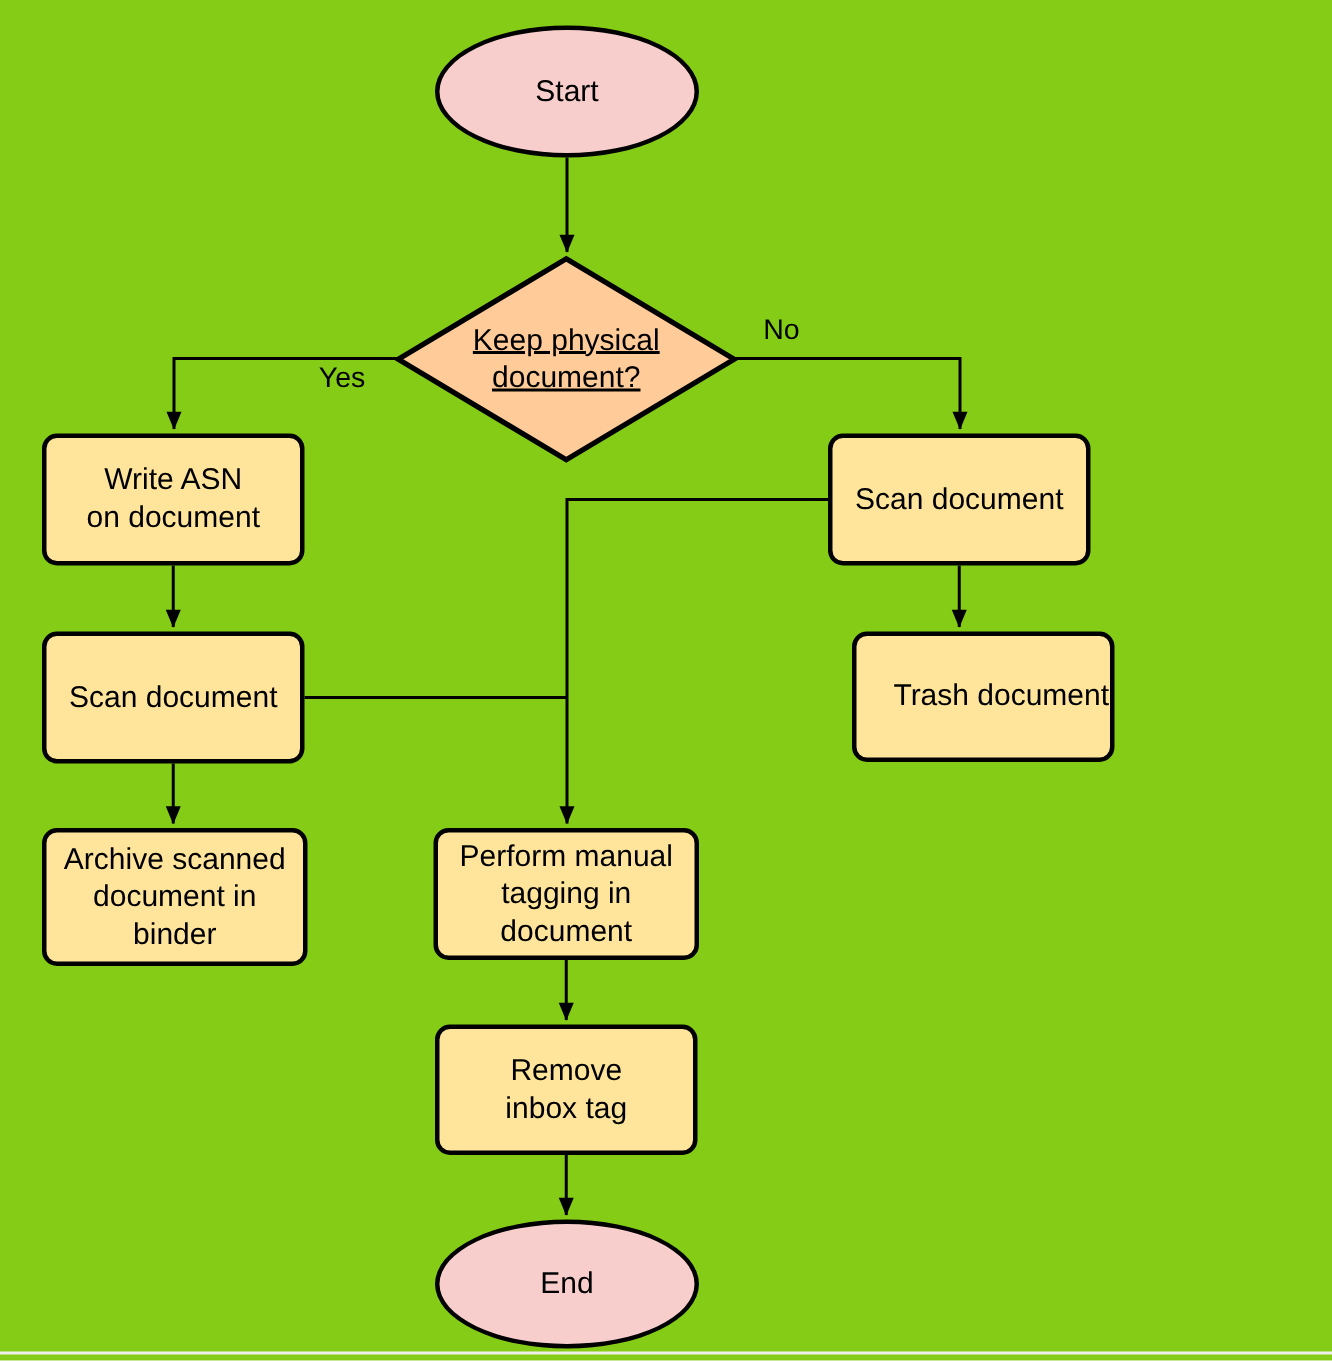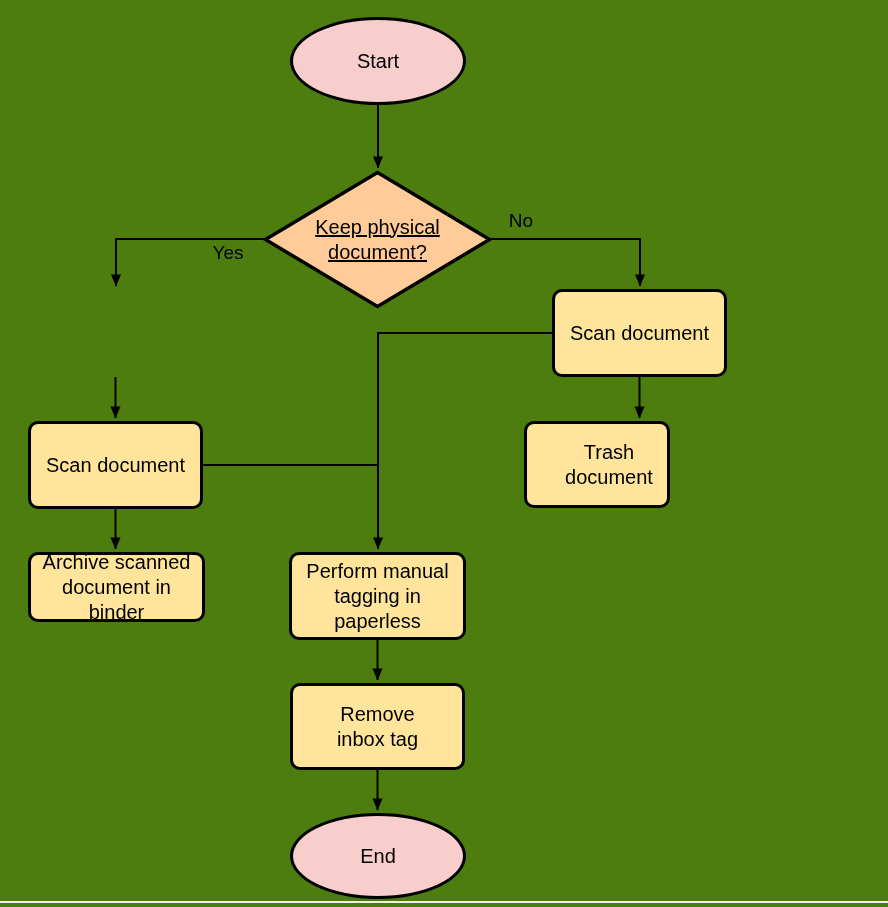--- a/index.html
+++ b/index.html
@@ -5,21 +5,21 @@
   html, body {
     margin: 0;
     padding: 0;
     background: #ffffff;
     font-family: "Liberation Sans", sans-serif;
   }
   #canvas {
     position: relative;
     width: 888px;
     height: 907px;
-    background: #4d7c0f;
+    background: #84cc16;
     overflow: hidden;
   }
   #edge-layer {
     position: absolute;
     left: 0; top: 0;
     width: 888px; height: 907px;
     pointer-events: none;
   }
   .node {
     position: absolute;
@@ -83,23 +83,23 @@
     width: 888px;
     height: 2px;
     background: #f1efe9;
   }
 
   
   #node-start        { left: 290px; top: 17px;  width: 176px; height: 88px; }
   #node-decision     { left: 263px; top: 170px; width: 229px; height: 139px; }
   #node-write-asn    { left: 28px;  top: 289px; width: 175px; height: 88px; }
   #node-scan-left    { left: 28px;  top: 421px; width: 175px; height: 88px; }
-  #node-archive      { left: 28px;  top: 552px; width: 177px; height: 70px; }
+  #node-archive      { left: 28px;  top: 552px; width: 177px; height: 92px; }
   #node-scan-right   { left: 552px; top: 289px; width: 175px; height: 88px; }
-  #node-trash        { left: 524px; top: 421px; width: 146px; height: 87px; padding-left: 24px; }
+  #node-trash        { left: 568px; top: 421px; width: 175px; height: 87px; padding-left: 24px; }
   #node-tagging      { left: 289px; top: 552px; width: 177px; height: 88px; }
   #node-remove-inbox { left: 290px; top: 683px; width: 175px; height: 87px; }
   #node-end          { left: 290px; top: 813px; width: 176px; height: 86px; }
 
   #label-yes { left: 198px; top: 210px; margin-top: 32px; }
   #label-no  { left: 491px; top: 210px; }
 </style>
 </head>
 <body>
 
@@ -128,20 +128,24 @@
   </div>
 
   <div id="node-decision" class="node decision">
     <svg width="229" height="139" viewBox="0 0 229 139">
       <polygon points="114.5,2.5 226.5,69.5 114.5,136.5 2.5,69.5" fill="#ffcc99" stroke="#000000" stroke-width="3.5"></polygon>
     </svg>
     <span class="label">Keep physical
 document?</span>
   </div>
 
+  <div id="node-write-asn" class="node process">
+    <span class="label">Write ASN
+on document</span>
+  </div>
 
   <div id="node-scan-left" class="node process">
     <span class="label">Scan document</span>
   </div>
 
   <div id="node-archive" class="node process">
     <span class="label">Archive scanned
 document in
 binder</span>
   </div>
@@ -150,21 +154,21 @@
     <span class="label">Scan document</span>
   </div>
 
   <div id="node-trash" class="node process">
     <span class="label">Trash document</span>
   </div>
 
   <div id="node-tagging" class="node process">
     <span class="label">Perform manual
 tagging in
-paperless</span>
+document</span>
   </div>
 
   <div id="node-remove-inbox" class="node process">
     <span class="label">Remove
 inbox tag</span>
   </div>
 
   <div id="node-end" class="node terminal">
     <span class="label">End</span>
   </div>

